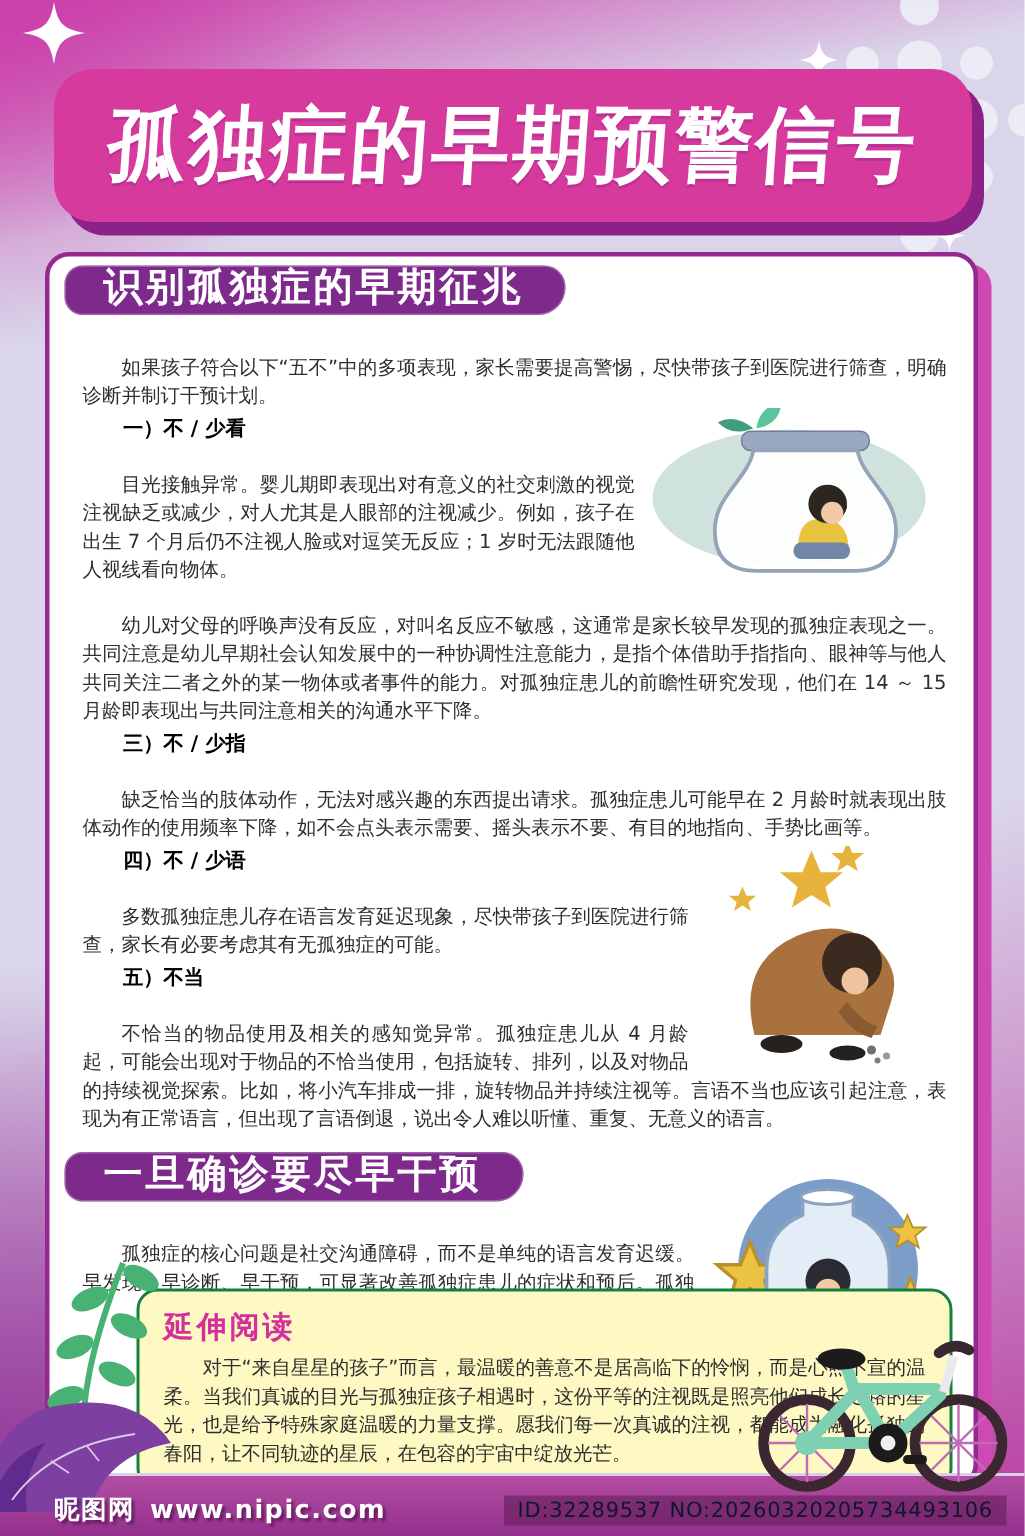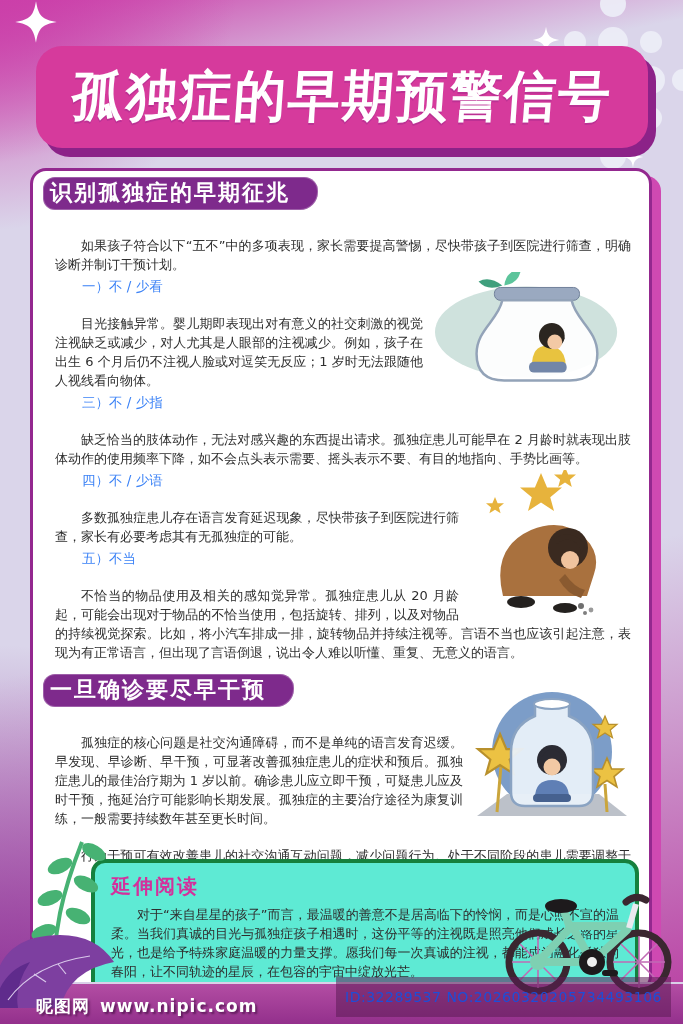--- a/index.html
+++ b/index.html
@@ -29,56 +29,56 @@
     position:absolute;left:30px;top:168px;width:616px;height:818px;z-index:2;
     background:#ffffff;border:3px solid #93288f;border-radius:16px;
     box-shadow:10px 7px 0 -1px #cf49b2;
   }
   .content{
     position:absolute;left:0;top:0;right:0;height:690px;overflow:hidden;
     padding:6px 18px 0 22px;font-size:13px;line-height:19px;color:#2e2e2e;
   }
   .section-banner{
     display:inline-block;background:#7e2a8c;color:#fff;font-weight:bold;
-    font-size:22px;letter-spacing:2px;padding:6px 28px 8px 7px;
+    font-size:26px;letter-spacing:2px;padding:6px 28px 8px 26px;
     border-radius:12px 14px 18px 12px;margin:0 0 8px -12px;
     box-shadow:inset 0 0 0 1px rgba(255,255,255,.25);
   }
   .banner2{margin-top:10px;}
   .content p{margin:18px 0 2px;text-indent:2em;text-align:justify;}
   .content h3{
-    color:#3b82f6;font-size:13.5px;font-weight:normal;margin:3px 0 2px;text-indent:2em;
+    color:#000000;font-size:13.5px;font-weight:bold;margin:3px 0 2px;text-indent:2em;
   }
   .float-r{float:right;}
   .ill-jar{width:198px;height:122px;margin:-4px 0 4px 10px;}
   .ill-crouch{width:162px;height:150px;margin:0 0 4px 10px;}
   .ill-bottle{width:158px;height:164px;margin:4px 0 4px 10px;}
 
   .ext-box{
     position:absolute;left:58px;top:688px;width:508px;z-index:1;
-    background:#5eead4;border:4px solid #15803d;border-radius:14px;
+    background:#fef9c3;border:2px solid #15803d;border-radius:14px;
     padding:10px 16px 12px;
   }
   .ext-box h2{margin:0 0 5px;color:#d4309c;font-size:20px;font-weight:900;letter-spacing:2px;}
   .ext-box p{margin:0;font-size:13px;line-height:19px;color:#2e2e2e;text-indent:2em;text-align:justify;}
 
   .footer{
     position:absolute;left:0;right:0;bottom:0;height:40px;z-index:4;
     background:linear-gradient(180deg,#b34da3,#93308c);
     border-top:2px solid #d9d0e8;
   }
   .logo{
     position:absolute;left:36px;bottom:6px;z-index:7;color:#fff;font-weight:900;
     font-size:17px;letter-spacing:1px;text-shadow:2px 2px 2px rgba(60,10,60,.6);
     white-space:nowrap;
   }
   .logo .site-url{margin-left:10px;font-weight:bold;}
   .id-badge{
-    position:absolute;right:12px;bottom:7px;z-index:7;color:#1d4ed8;font-size:14px;
-    background:rgba(92,28,86,.55);padding:12px 9px;letter-spacing:.5px;white-space:nowrap;
+    position:absolute;right:12px;bottom:7px;z-index:7;color:#0f172a;font-size:14px;
+    background:rgba(92,28,86,.55);padding:2px 9px;letter-spacing:.5px;white-space:nowrap;
   }
   .bike{position:absolute;left:498px;top:884px;width:178px;height:116px;z-index:5;}
   .leaves{position:absolute;left:-6px;top:840px;width:128px;height:168px;z-index:6;}
 </style>
 </head>
 <body>
 
 <svg class="dots" viewBox="0 0 170 182">
   <g fill="#edeef8" opacity="0.92">
     <circle cx="97" cy="10" r="13"></circle>
@@ -131,22 +131,23 @@
         <path d="M70 28 C66 48 44 58 44 82 q0 27 28 27 h66 q28 0 28 -27 c0 -24 -22 -34 -26 -54 z" fill="#ffffff" fill-opacity="0.93" stroke="#93a3b8" stroke-width="2.5"></path>
         <path d="M100 94 q0 -20 15 -20 l10 2 q9 5 9 18 z" fill="#e8c33f"></path>
         <circle cx="120" cy="64" r="13" fill="#2b2620"></circle>
         <circle cx="123" cy="70" r="7.5" fill="#f3c9a5"></circle>
         <path d="M122 60 a13 13 0 0 1 11 6 l-2 5 a8 8 0 0 0 -9 -11" fill="#2b2620"></path>
         <rect x="97" y="90" width="38" height="11" rx="5" fill="#7286a8"></rect>
       </svg>
     </div>
 
     <h3>一）不 / 少看</h3>
-    <p>目光接触异常。婴儿期即表现出对有意义的社交刺激的视觉注视缺乏或减少，对人尤其是人眼部的注视减少。例如，孩子在出生 6 个月后仍不注视人脸或对逗笑无反应；1 岁时无法跟随他人视线看向物体。</p>
-
+    <p>目光接触异常。婴儿期即表现出对有意义的社交刺激的视觉注视缺乏或减少，对人尤其是人眼部的注视减少。例如，孩子在出生 7 个月后仍不注视人脸或对逗笑无反应；1 岁时无法跟随他人视线看向物体。</p>
+
+    <p>幼儿对父母的呼唤声没有反应，对叫名反应不敏感，这通常是家长较早发现的孤独症表现之一。共同注意是幼儿早期社会认知发展中的一种协调性注意能力，是指个体借助手指指向、眼神等与他人共同关注二者之外的某一物体或者事件的能力。对孤独症患儿的前瞻性研究发现，他们在 14 ～ 15 月龄即表现出与共同注意相关的沟通水平下降。</p>
 
     <h3>三）不 / 少指</h3>
     <p>缺乏恰当的肢体动作，无法对感兴趣的东西提出请求。孤独症患儿可能早在 2 月龄时就表现出肢体动作的使用频率下降，如不会点头表示需要、摇头表示不要、有目的地指向、手势比画等。</p>
 
     
     <div class="float-r ill-crouch">
       <svg viewBox="0 0 162 150" width="162" height="150">
         <defs>
           <path id="st" d="M0 -10 L2.9 -3.1 L10 -3.1 L4.4 1.6 L6.2 8.1 L0 4.1 L-6.2 8.1 L-4.4 1.6 L-10 -3.1 L-2.9 -3.1 Z"></path>
         </defs>
@@ -163,21 +164,21 @@
         <circle cx="112" cy="136" r="3" fill="#6f6f6f"></circle>
         <circle cx="122" cy="140" r="2.4" fill="#9a9a9a"></circle>
         <circle cx="116" cy="143" r="2" fill="#7f7f7f"></circle>
       </svg>
     </div>
 
     <h3>四）不 / 少语</h3>
     <p>多数孤独症患儿存在语言发育延迟现象，尽快带孩子到医院进行筛查，家长有必要考虑其有无孤独症的可能。</p>
 
     <h3>五）不当</h3>
-    <p>不恰当的物品使用及相关的感知觉异常。孤独症患儿从 20 月龄起，可能会出现对于物品的不恰当使用，包括旋转、排列，以及对物品的持续视觉探索。比如，将小汽车排成一排，旋转物品并持续注视等。言语不当也应该引起注意，表现为有正常语言，但出现了言语倒退，说出令人难以听懂、重复、无意义的语言。</p>
+    <p>不恰当的物品使用及相关的感知觉异常。孤独症患儿从 4 月龄起，可能会出现对于物品的不恰当使用，包括旋转、排列，以及对物品的持续视觉探索。比如，将小汽车排成一排，旋转物品并持续注视等。言语不当也应该引起注意，表现为有正常语言，但出现了言语倒退，说出令人难以听懂、重复、无意义的语言。</p>
 
     <span class="section-banner banner2">一旦确诊要尽早干预</span>
 
     
     <div class="float-r ill-bottle">
       <svg viewBox="0 0 158 164" width="158" height="164">
         <defs>
           <path id="st2" d="M0 -10 L2.9 -3.1 L10 -3.1 L4.4 1.6 L6.2 8.1 L0 4.1 L-6.2 8.1 L-4.4 1.6 L-10 -3.1 L-2.9 -3.1 Z"></path>
         </defs>
         <circle cx="79" cy="84" r="60" fill="#7c9dc8"></circle>

